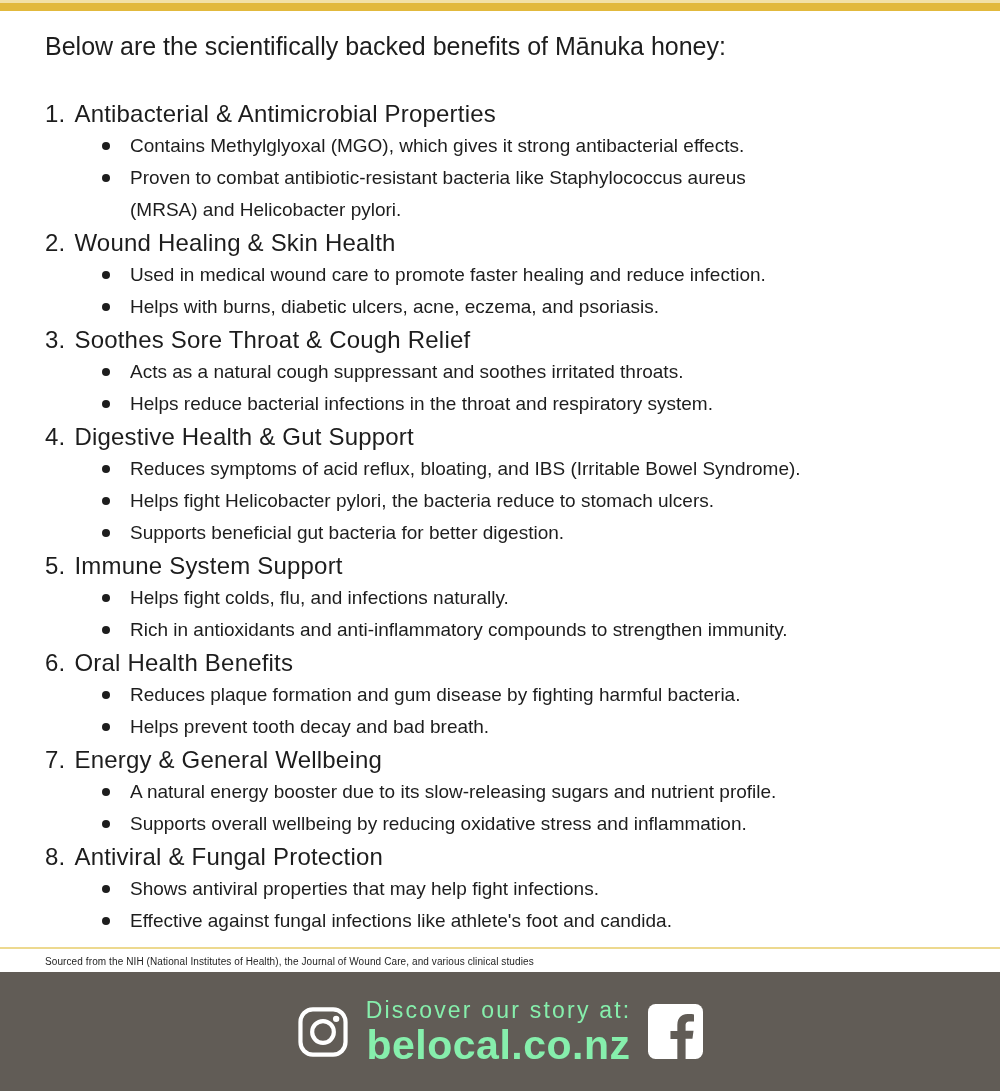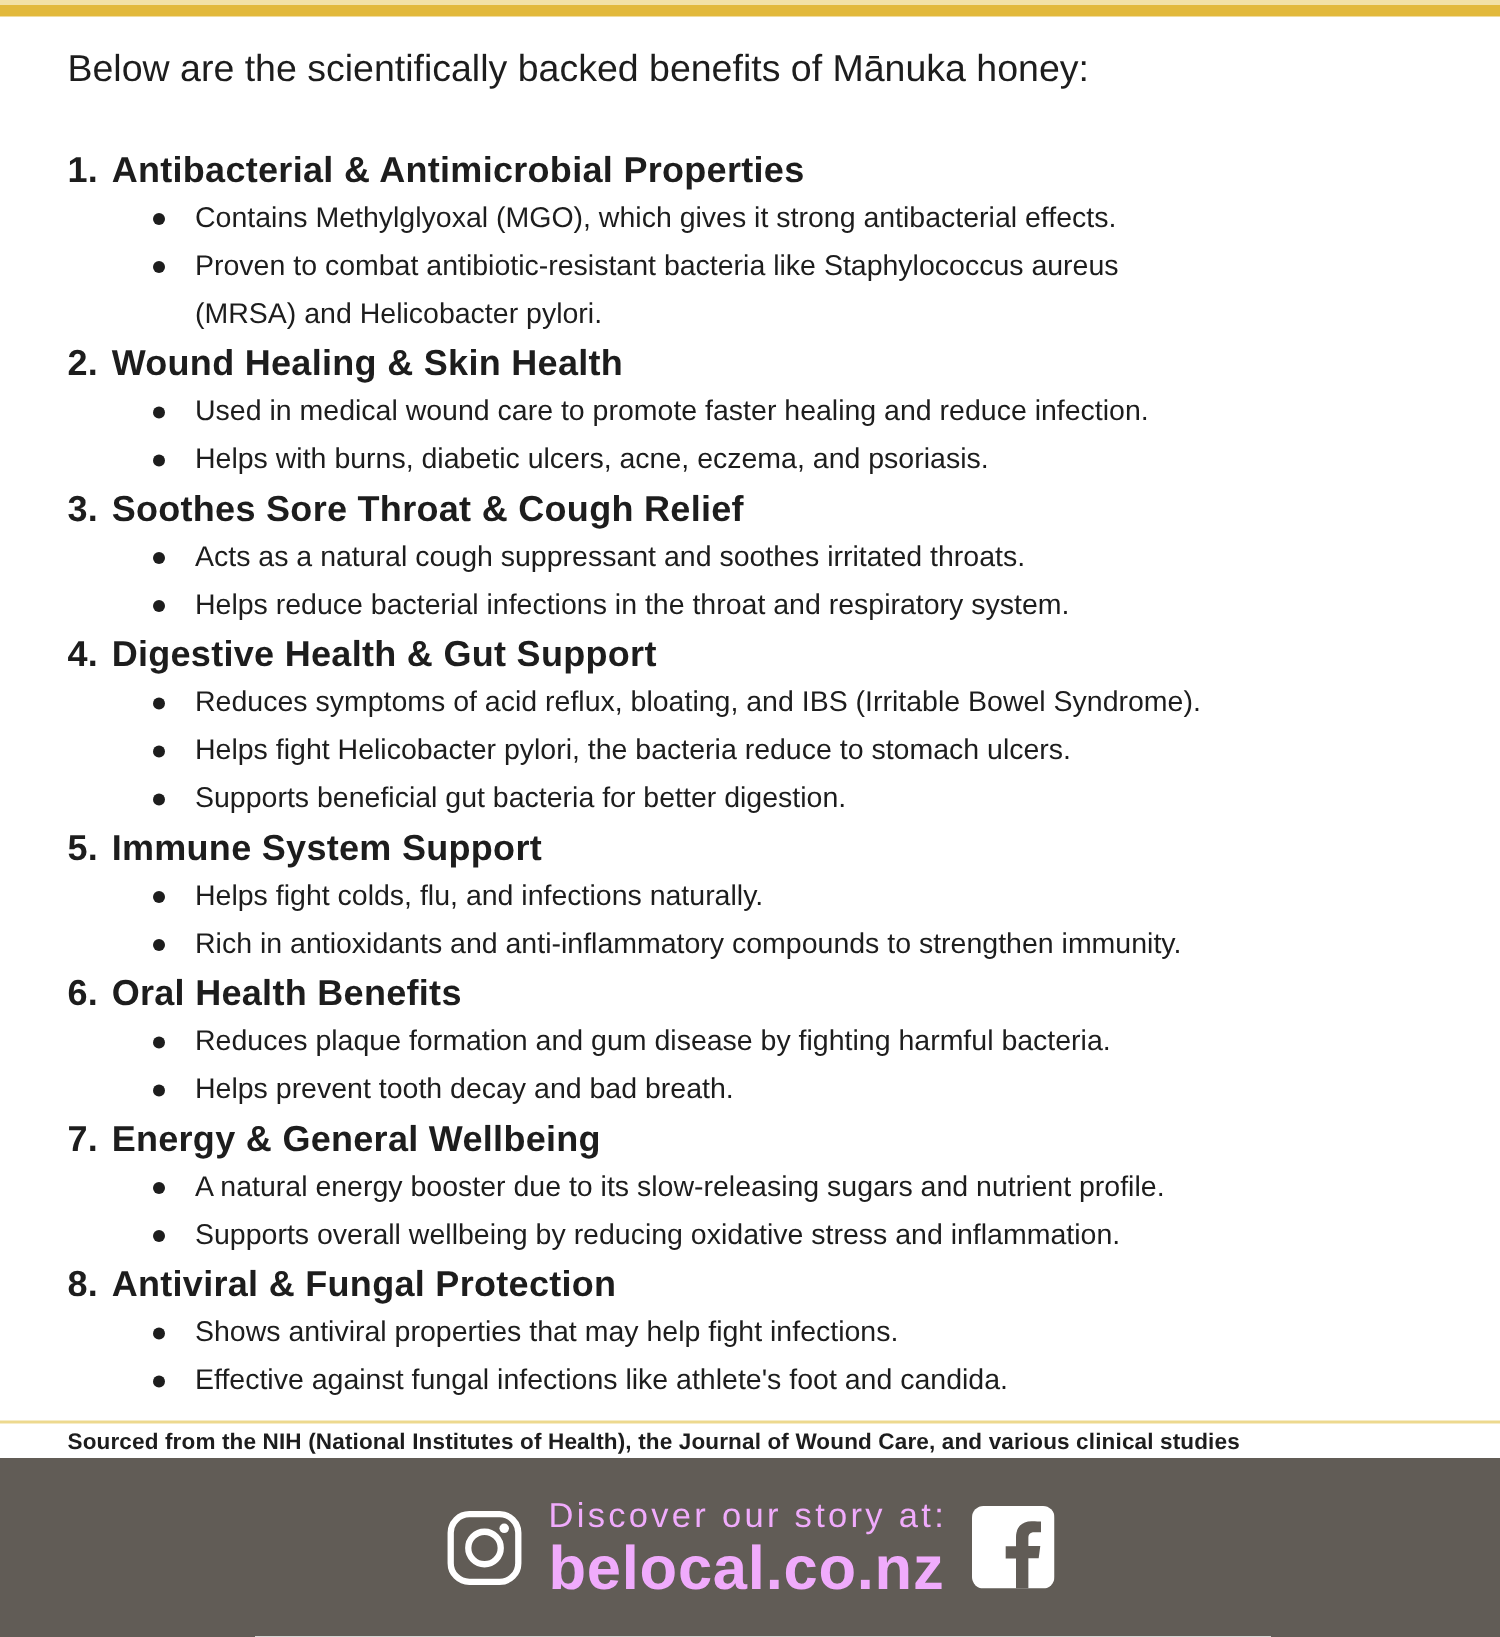--- a/index.html
+++ b/index.html
@@ -14,54 +14,54 @@
   .topbar {
     height:11px; width:100%;
     background:linear-gradient(to bottom, #F2E1A6 0%, #F2E1A6 30%, #E2B93C 30%, #E2B93C 100%);
   }
   .content { padding:20px 26px 0 45px; }
   .intro {
     font-size:25px; line-height:30px;
     margin:0 0 36px 0;
   }
   .section-title {
-    font-size:24px; font-weight:bold; line-height:33px; letter-spacing:0.2px;
+    font-size:24px; font-weight:normal; line-height:33px; letter-spacing:0.2px;
     white-space:nowrap;
   }
   .section-title .num { margin-right:9px; }
   ul.bullets { list-style:none; margin:0; padding:0; }
   ul.bullets li {
     display:flex; align-items:flex-start;
     padding-left:57px;
     font-size:19px; line-height:32px;
   }
   .dot {
     flex:0 0 auto; width:8px; height:8px; border-radius:50%;
     background:#1d1d1d; margin:12px 20px 0 0;
   }
   .bt { white-space:pre-line; }
   .divider {
     height:2px; width:100%;
     background:#EDD98F;
     margin-top:10px;
   }
   .source-note {
-    font-size:15px; line-height:17px;
+    font-size:10px; line-height:17px;
     margin:4px 0 0 45px;
-    font-weight:bold;
+    font-weight:normal;
     letter-spacing:0.1px;
   }
   .footer {
     position:absolute; left:0; right:0; bottom:0;
     height:119px;
     background:#615C56;
     display:flex; align-items:center; justify-content:center;
     gap:17px;
   }
-  .footer-text { color:#f0abfc; text-align:left; }
+  .footer-text { color:#86efac; text-align:center; }
   .tagline {
     font-size:23px; letter-spacing:2.2px; line-height:26px;
     margin-bottom:1px;
   }
   .url {
     font-size:41px; font-weight:bold; letter-spacing:0.5px; line-height:42px;
   }
   .icon-wrap { display:flex; align-items:center; }
 </style>
 </head>

